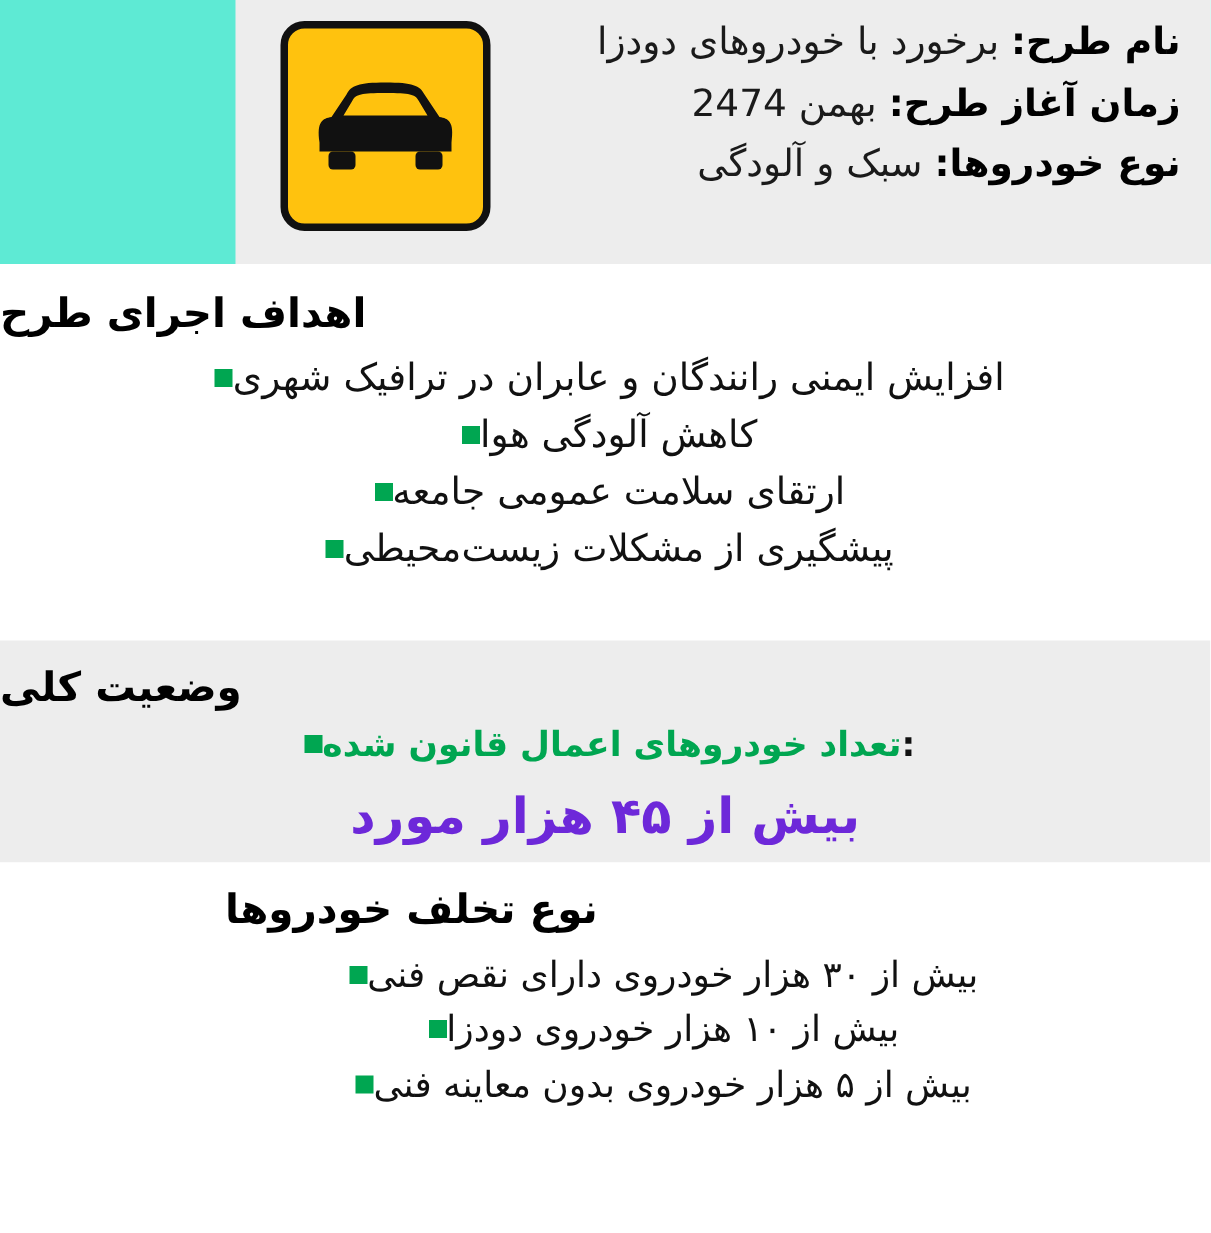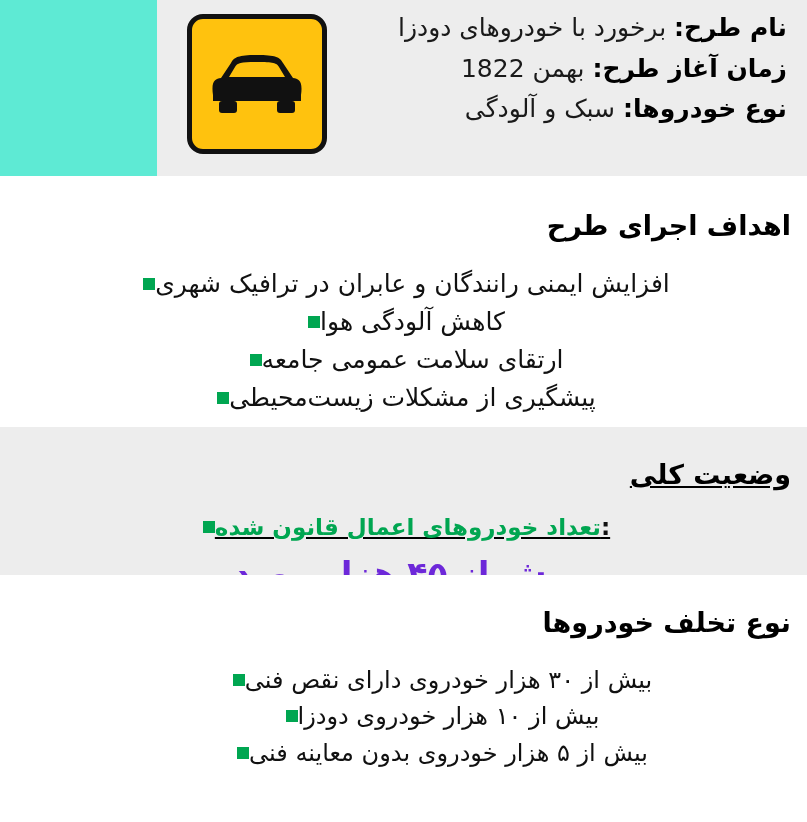--- a/index.html
+++ b/index.html
@@ -91,34 +91,33 @@
   }
   .sec-goals {
     top: 176px;
     height: 251px;
     background: #ffffff;
   }
   .sec-status {
     top: 427px;
     height: 148px;
     background: #ededed;
-    text-decoration: underline;
   }
   .sec-violations {
     top: 575px;
     height: 252px;
     background: #ffffff;
   }
 
   .sec-title {
-    text-align: right;
+    text-align: left;
     font-size: 27px;
     font-weight: bold;
     color: #000000;
-    margin: 16px;
+    margin: 0;
     padding: 18px 0 8px 0;
   }
   .sec-status .sec-title {
     padding-top: 16px;
   }
   .sec-violations .sec-title {
     padding-top: 16px;
     padding-left: 150px;
   }
 
@@ -191,21 +190,21 @@
       </svg>
     </div>
 
     <div class="header-text">
       <div class="header-line">
         <b>نام طرح:</b>
         <span class="val">برخورد با خودروهای دودزا</span>
       </div>
       <div class="header-line">
         <b>زمان آغاز طرح:</b>
-        <span class="val">بهمن 1822</span>
+        <span class="val">بهمن 2474</span>
       </div>
       <div class="header-line">
         <b>نوع خودروها:</b>
         <span class="val">سبک و آلودگی</span>
       </div>
     </div>
   </div>
 
   <div class="section sec-goals">
     <h2 class="sec-title">اهداف اجرای طرح</h2>

